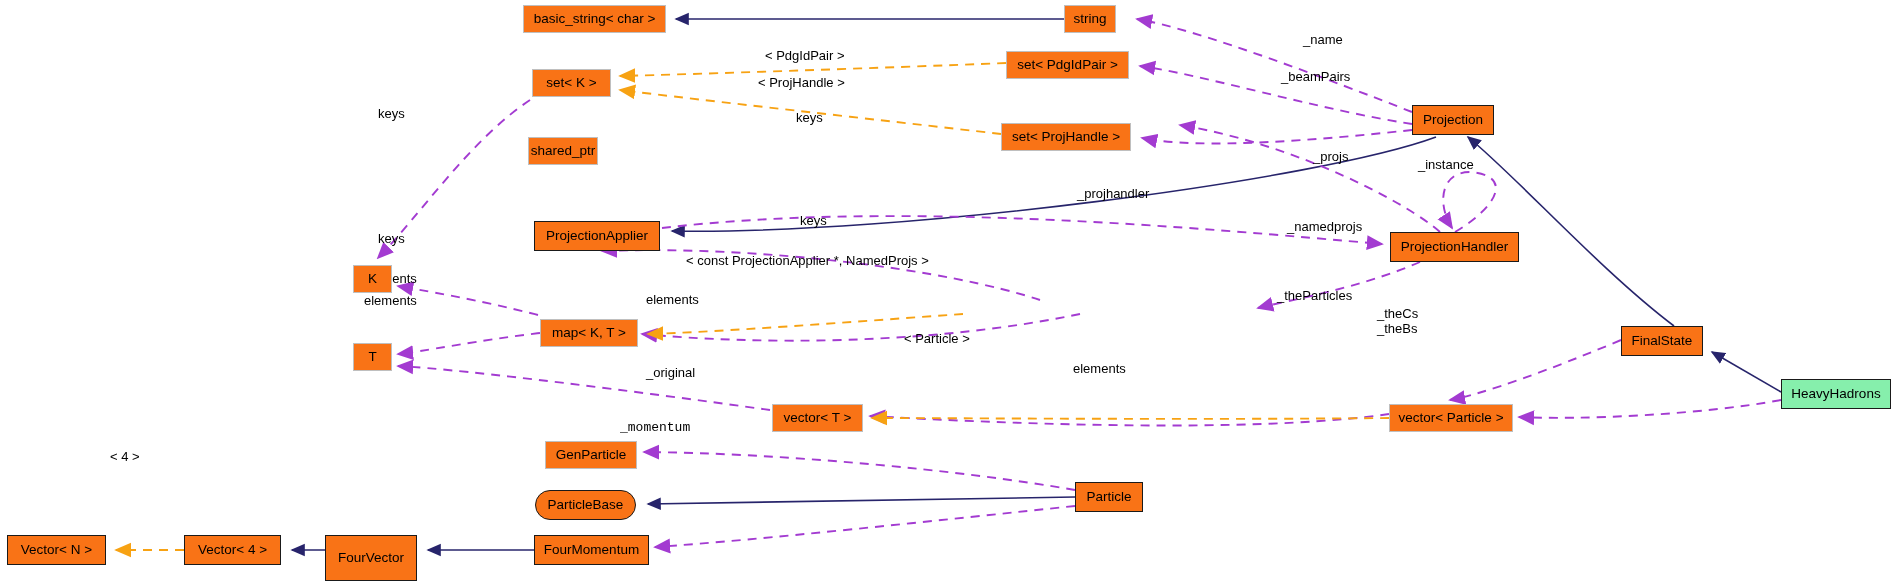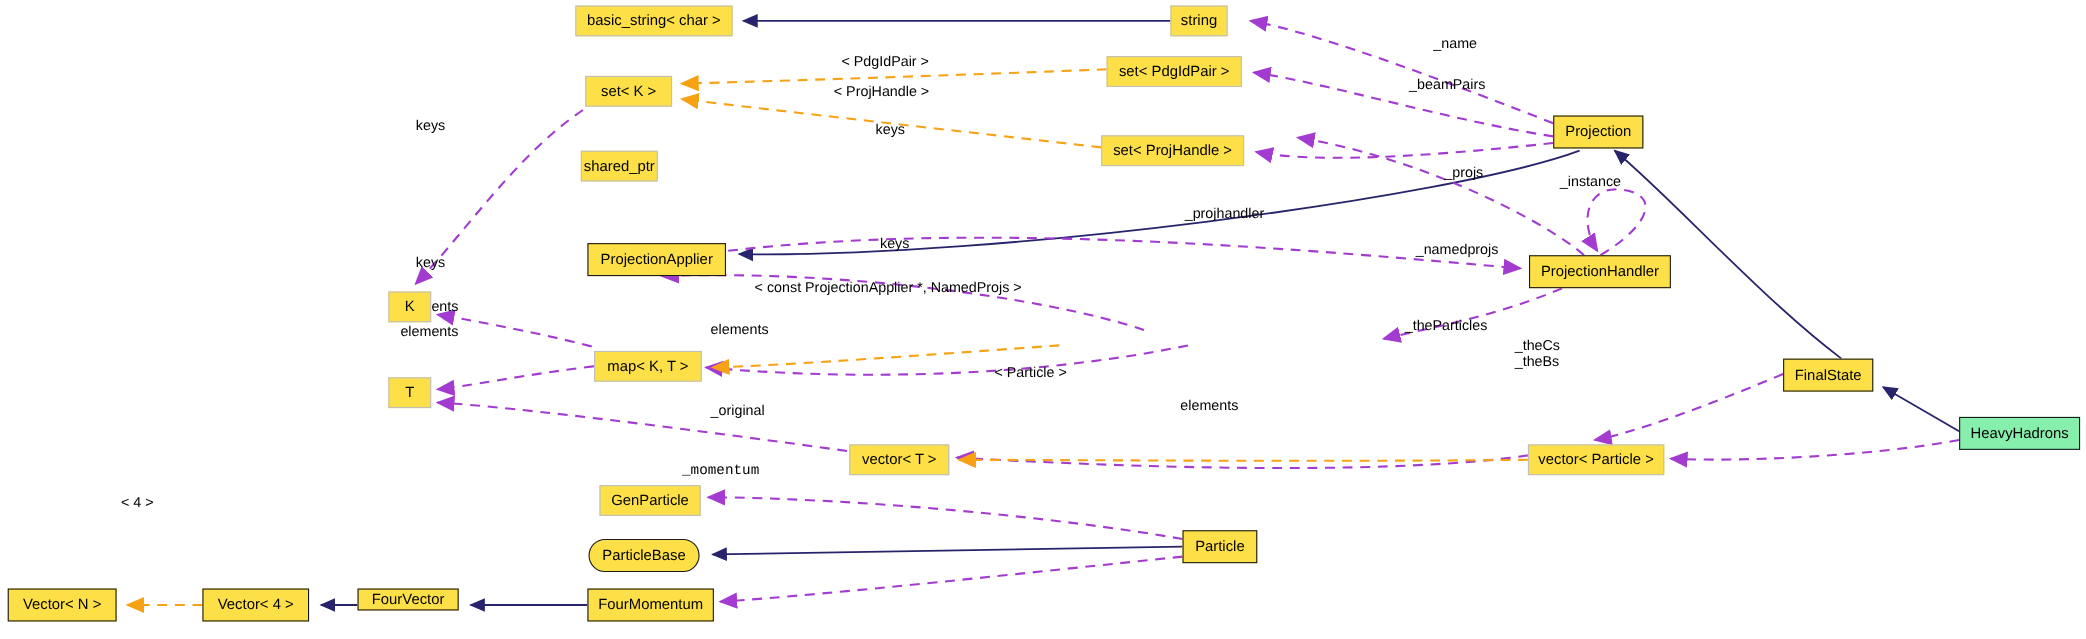--- a/index.html
+++ b/index.html
@@ -15,21 +15,21 @@
   .node{
     position:absolute;
     box-sizing:border-box;
     display:flex;
     align-items:center;
     justify-content:center;
     white-space:nowrap;
     font-size:13.5px;
     color:#000000;
     line-height:1;
-    background:#fde047;
+    background:#f97316;
     z-index:5;
   }
   .node.plain{ border:1px solid #bfbfbf; }
   .node.bold{ border:1.6px solid #1a1a1a; }
   .node.focus{ border:1.6px solid #1a1a1a; background:#86efac; }
   .edge-label{
     position:absolute;
     font-size:13px;
     color:#000000;
     white-space:nowrap;
@@ -152,21 +152,21 @@
   </div>
   <div class="node bold" style="left:535px;top:490px;width:101px;height:30px;border-radius:15px;">
     <span>ParticleBase</span>
   </div>
   <div class="node bold" style="left:7px;top:535px;width:99px;height:30px;">
     <span>Vector&lt; N &gt;</span>
   </div>
   <div class="node bold" style="left:184px;top:535px;width:97px;height:30px;">
     <span>Vector&lt; 4 &gt;</span>
   </div>
-  <div class="node bold" style="left:325px;top:535px;width:92px;height:20px;">
+  <div class="node bold" style="left:325px;top:535px;width:92px;height:46px;">
     <span>FourVector</span>
   </div>
   <div class="node bold" style="left:534px;top:535px;width:115px;height:30px;">
     <span>FourMomentum</span>
   </div>
 
   <div class="edge-label" style="left:1303px;top:33px;">_name</div>
   <div class="edge-label" style="left:765px;top:49px;">&lt; PdgIdPair &gt;</div>
   <div class="edge-label" style="left:1281px;top:70px;">_beamPairs</div>
   <div class="edge-label" style="left:758px;top:76px;">&lt; ProjHandle &gt;</div>

